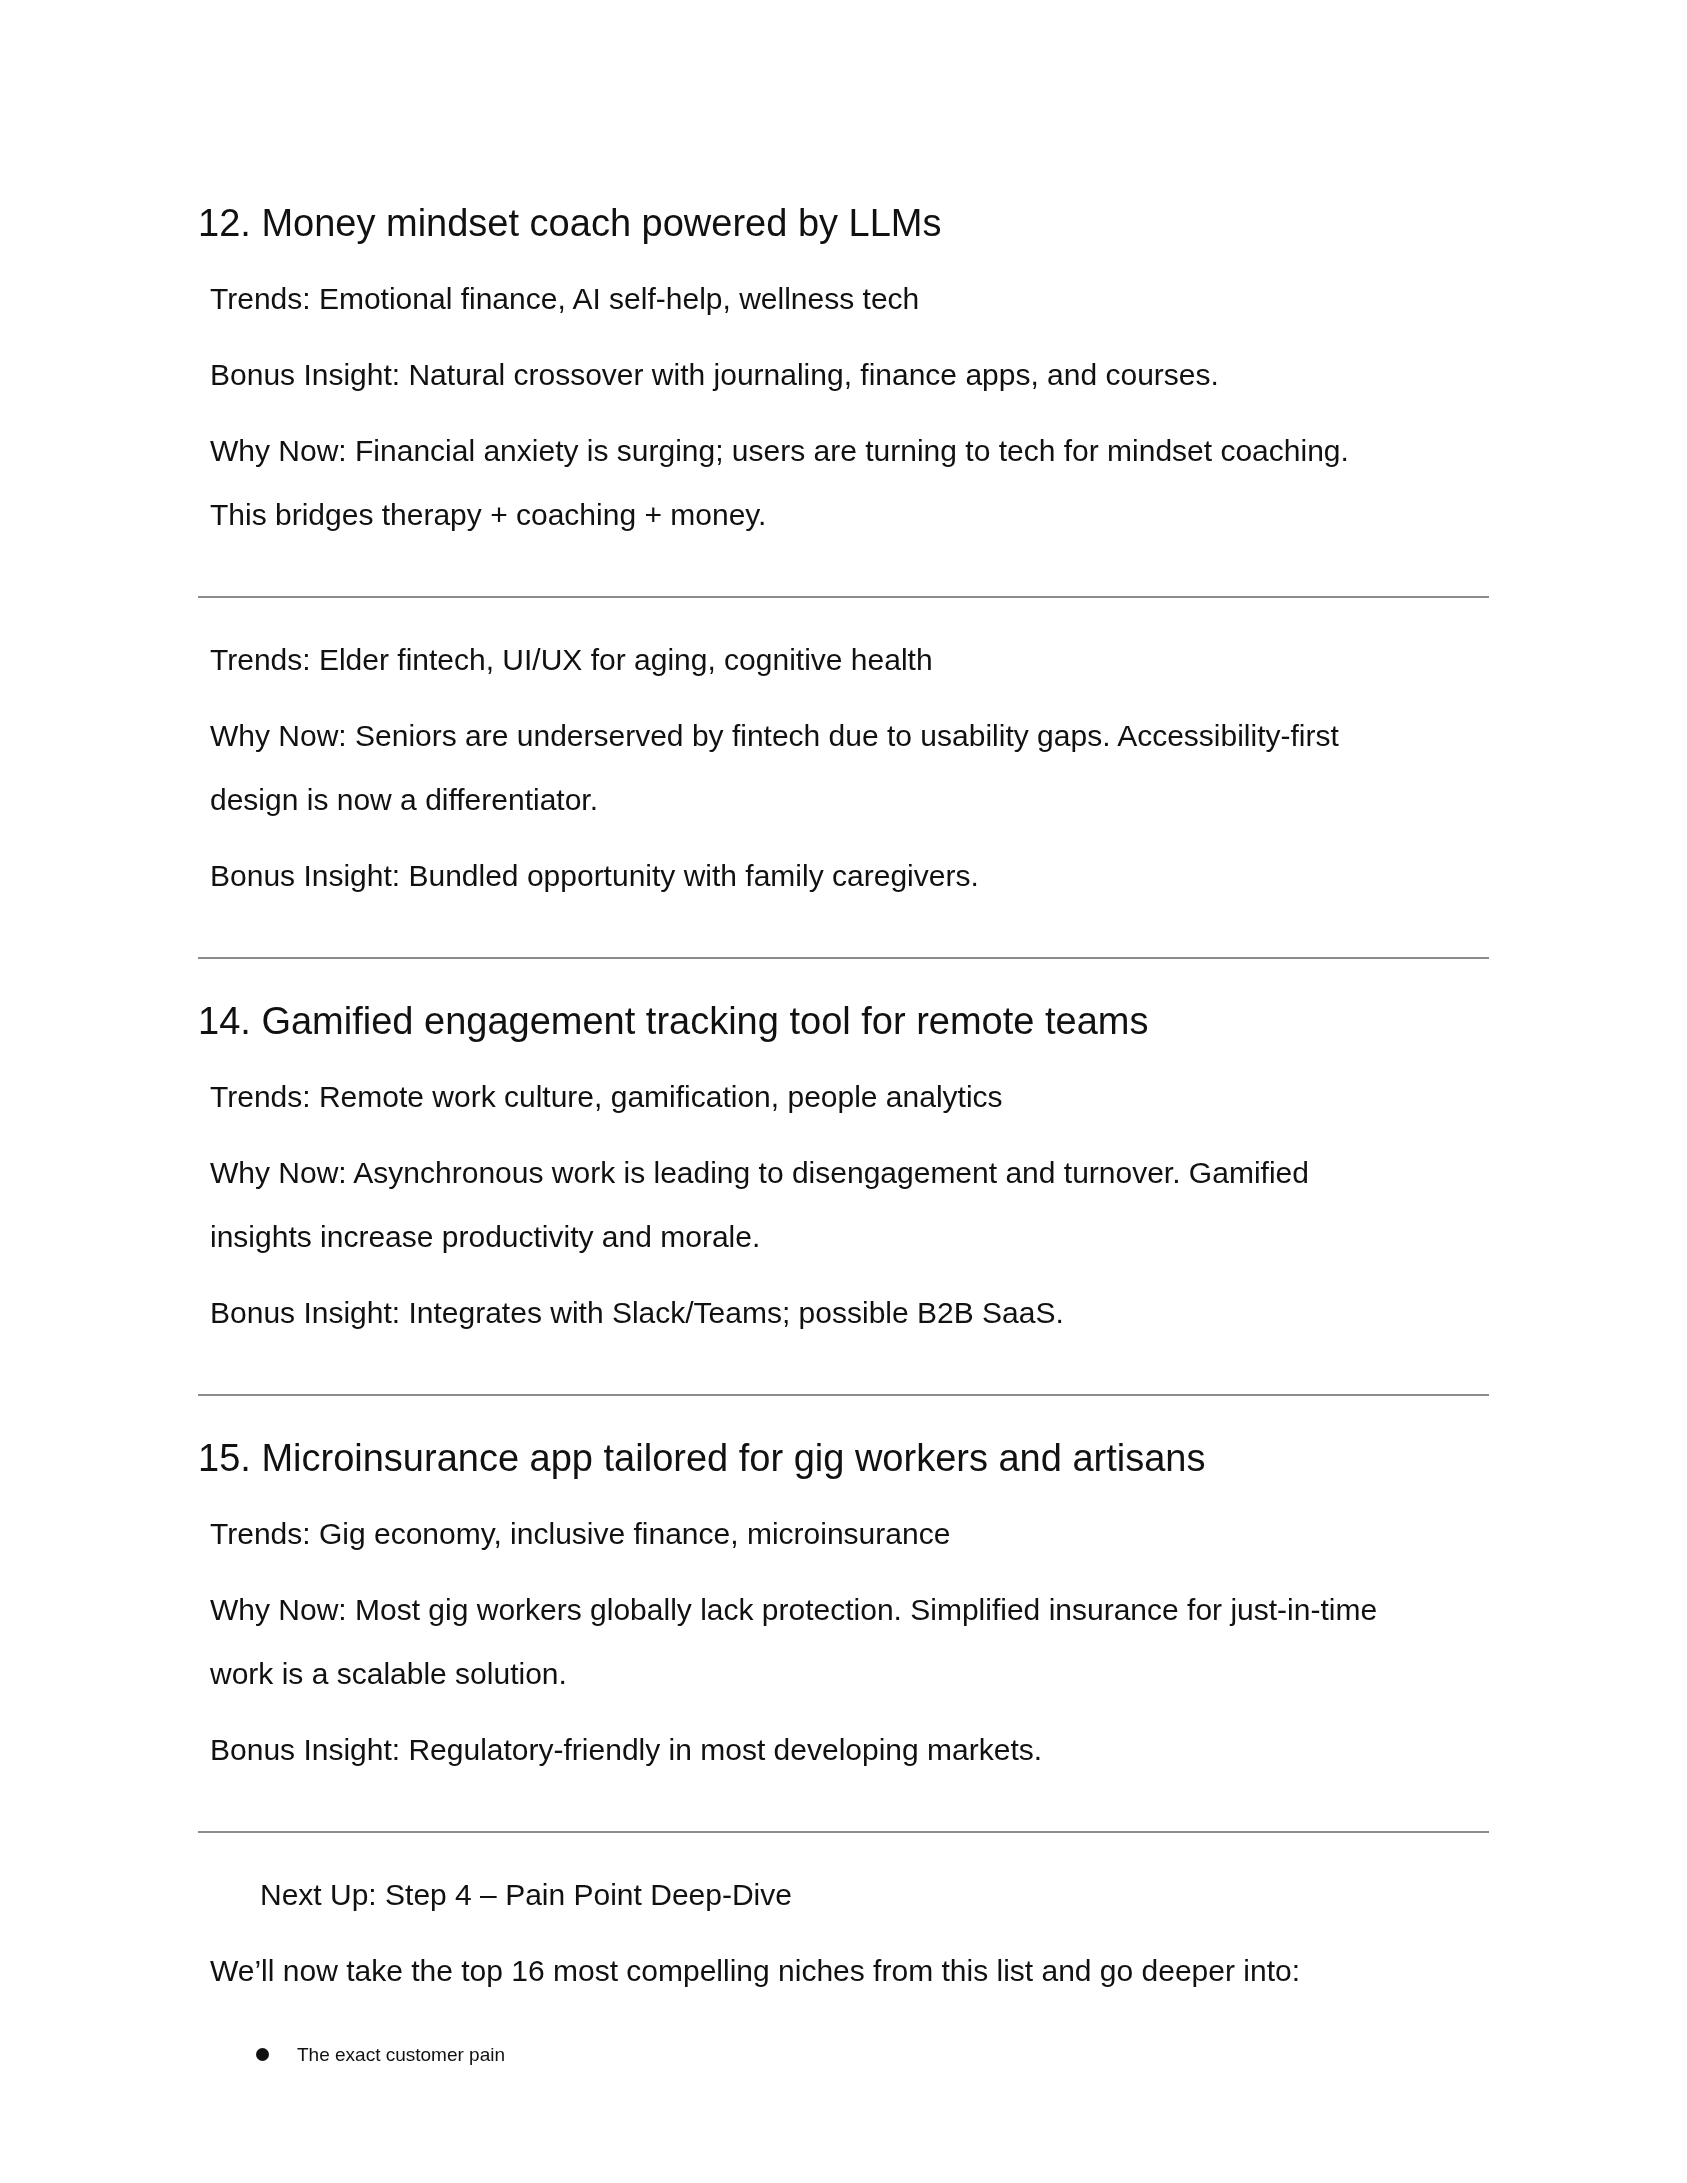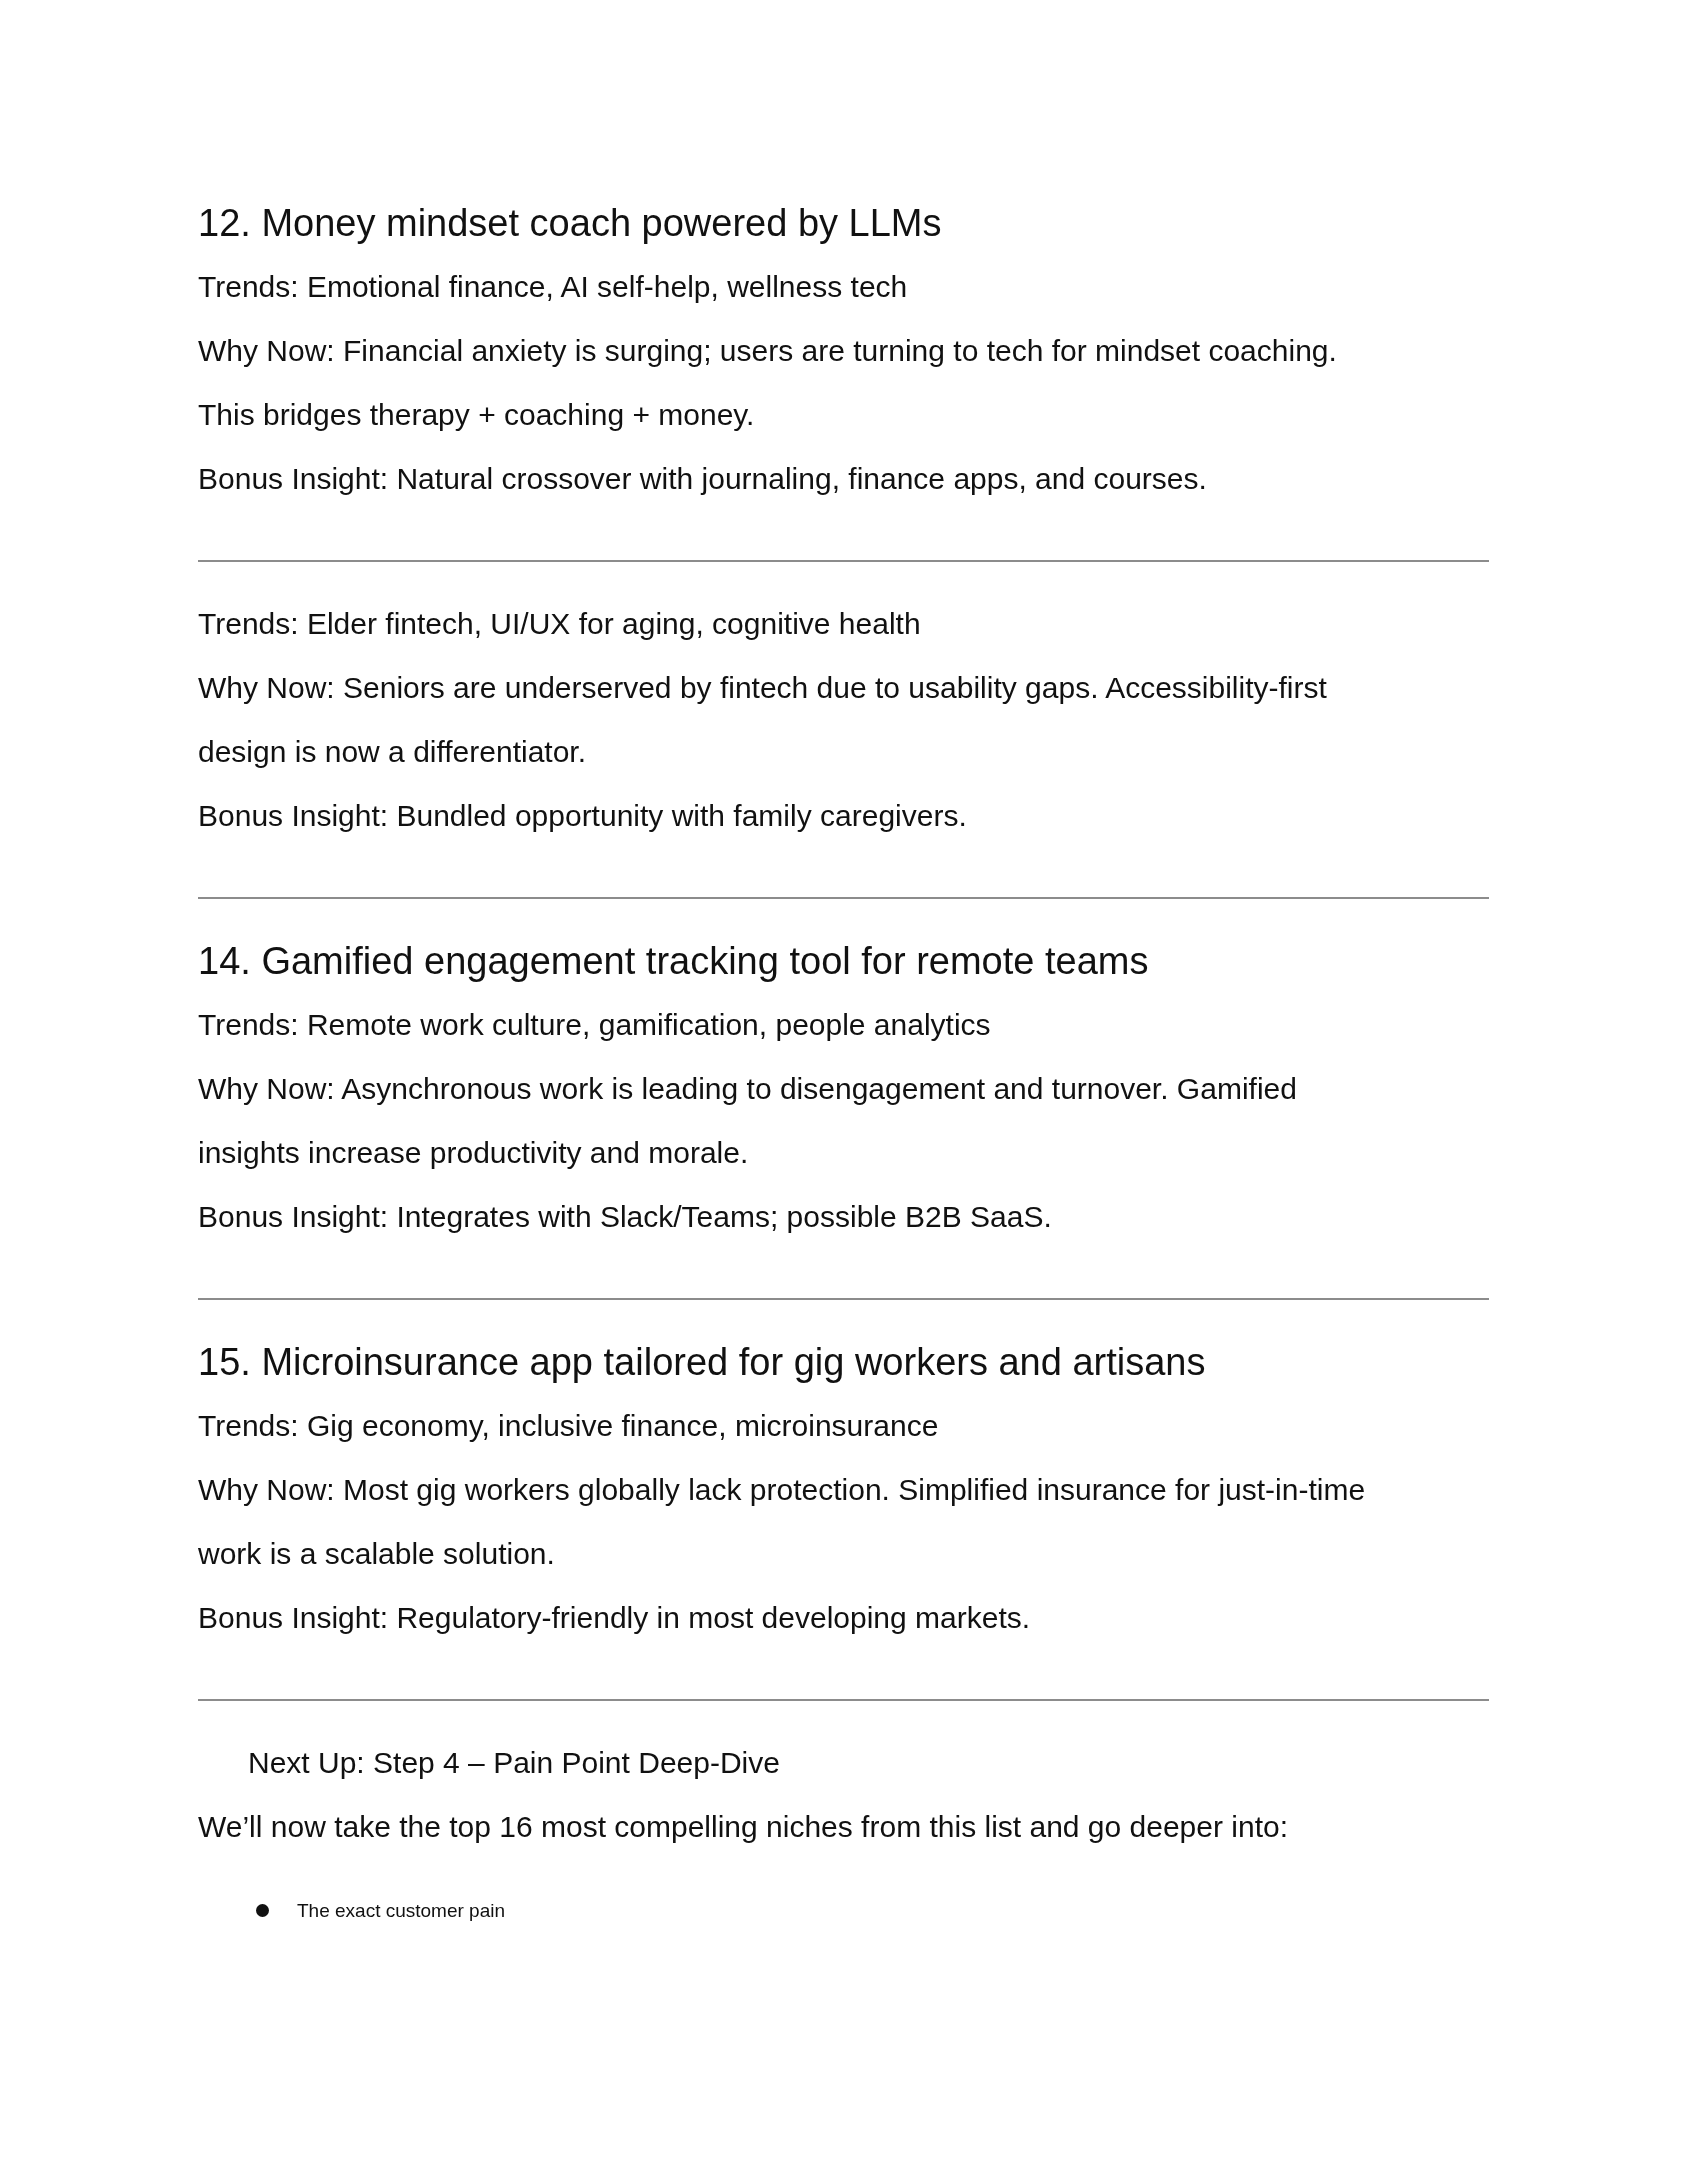--- a/index.html
+++ b/index.html
@@ -20,21 +20,21 @@
   .heading {
     font-size: 38px;
     line-height: 64px;
     font-weight: 400;
     margin: 0;
     white-space: pre;
   }
   .para {
     font-size: 30px;
     line-height: 64px;
-    margin: 0;
+    margin: 12px;
     white-space: pre;
   }
   .divider {
     border: none;
     border-top: 2.6px solid #8c8c8c;
     margin: 49px 0 30px 0;
     width: 100%;
   }
   .indent { padding-left: 50px; }
   .bullets {
@@ -60,23 +60,23 @@
   }
 </style>
 </head>
 <body>
 
 <main class="page">
 
   <section>
     <h2 class="heading">12. Money mindset coach powered by LLMs</h2>
     <p class="para">Trends: Emotional finance, AI self-help, wellness tech</p>
+    <p class="para">Bonus Insight: Natural crossover with journaling, finance apps, and courses.</p>
     <p class="para">Why Now: Financial anxiety is surging; users are turning to tech for mindset coaching.
 This bridges therapy + coaching + money.</p>
-    <p class="para">Bonus Insight: Natural crossover with journaling, finance apps, and courses.</p>
   </section>
 
   <hr class="divider">
 
   <section>
     <p class="para">Trends: Elder fintech, UI/UX for aging, cognitive health</p>
     <p class="para">Why Now: Seniors are underserved by fintech due to usability gaps. Accessibility-first
 design is now a differentiator.</p>
     <p class="para">Bonus Insight: Bundled opportunity with family caregivers.</p>
   </section>

